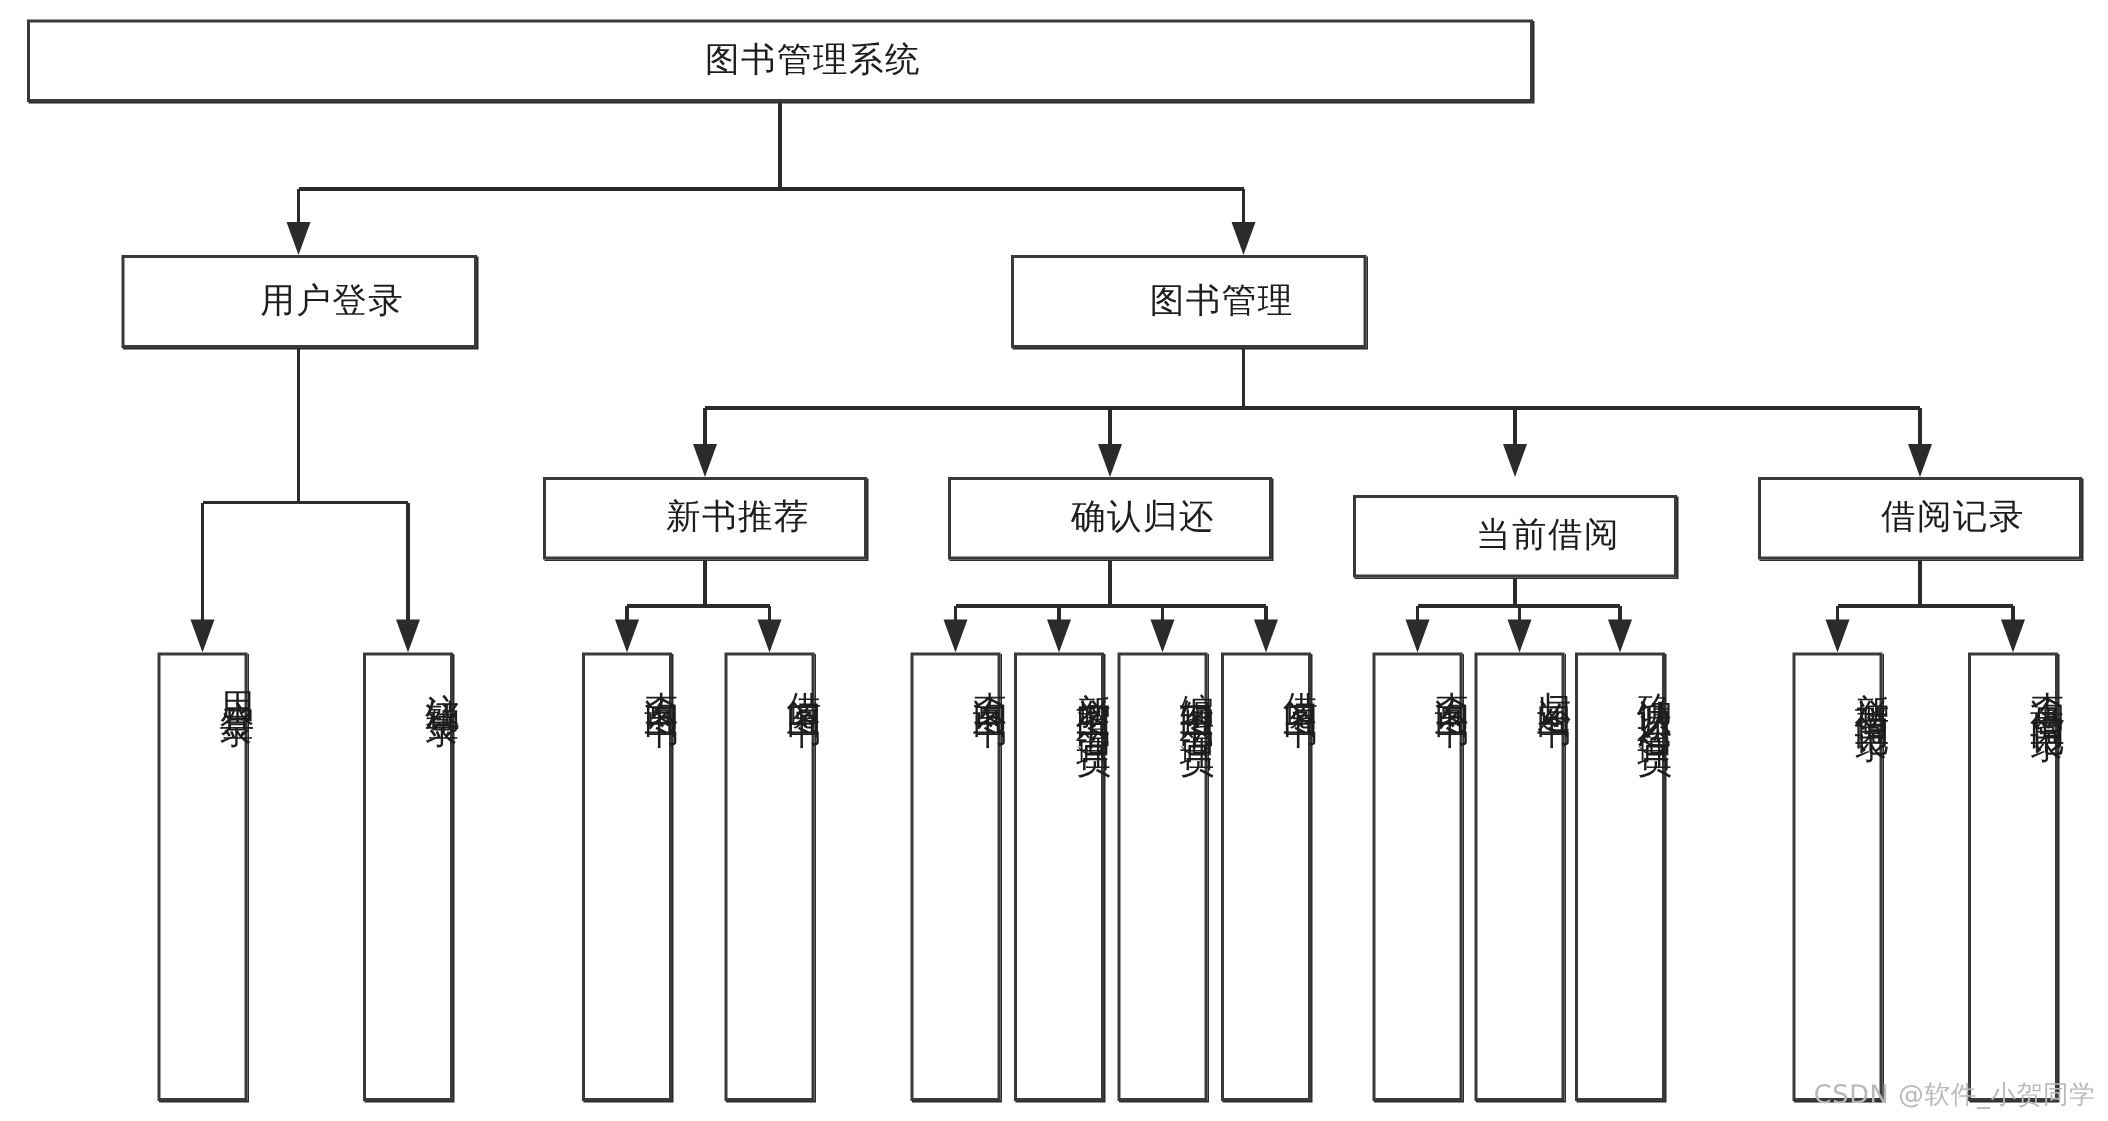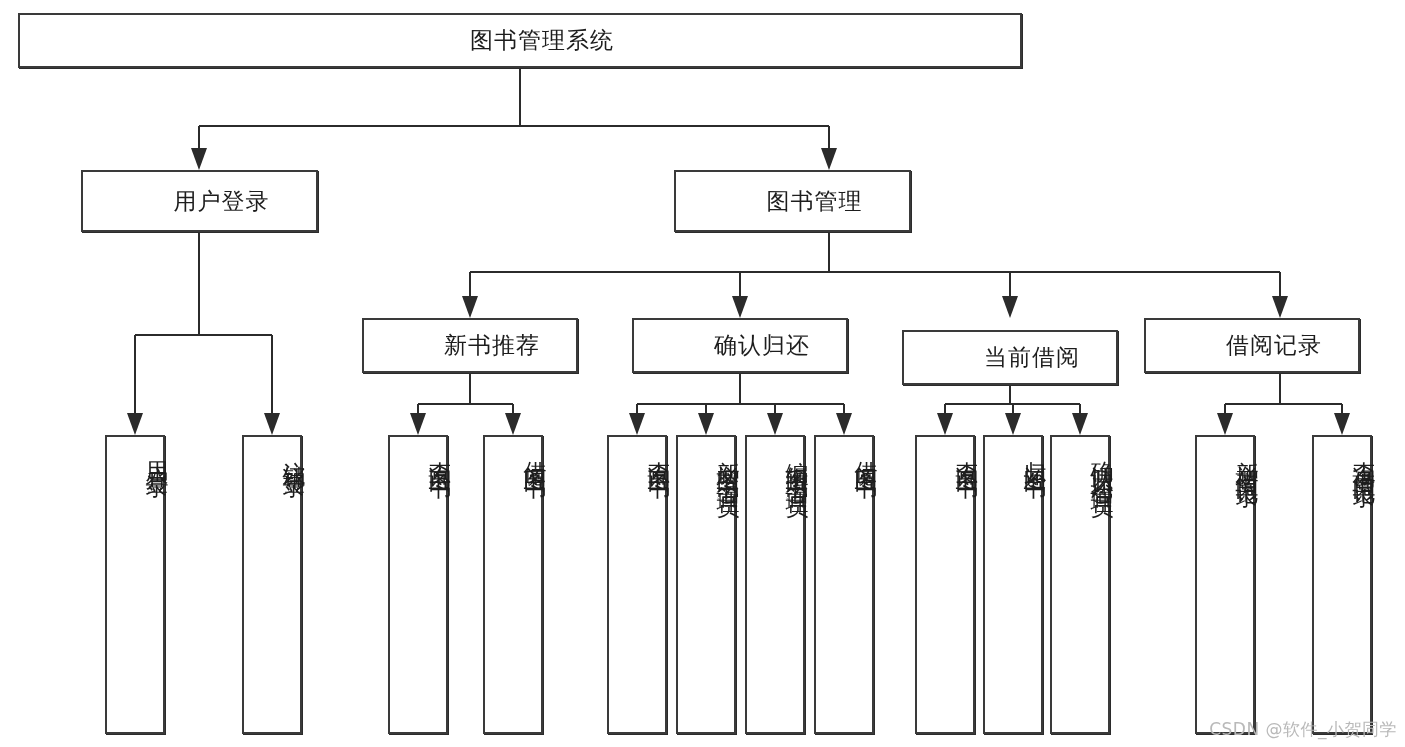--- a/index.html
+++ b/index.html
@@ -121,21 +121,21 @@
       </div>
       <div class="node" style="left: 362px; top: 318px; width: 216px; height: 55px;">
         <span class="lbl">新书推荐</span>
       </div>
       <div class="node" style="left: 632px; top: 318px; width: 216px; height: 55px;">
         <span class="lbl">确认归还</span>
       </div>
       <div class="node" style="left: 902px; top: 318px; width: 216px; height: 55px; margin-top: 12px;">
         <span class="lbl">当前借阅</span>
       </div>
-      <div class="node" style="left: 1144px; top: 318px; width: 216px; height: 55px;">
+      <div class="node" style="left: 1172px; top: 318px; width: 216px; height: 55px;">
         <span class="lbl">借阅记录</span>
       </div>
       <div class="node vert" style="left: 105px; top: 435px; width: 60px; height: 299px;">
         <span class="lbl">用户登录</span>
       </div>
       <div class="node vert" style="left: 242px; top: 435px; width: 60px; height: 299px;">
         <span class="lbl">注销登录</span>
       </div>
       <div class="node vert" style="left: 388px; top: 435px; width: 60px; height: 299px;">
         <span class="lbl">查询图书</span>

